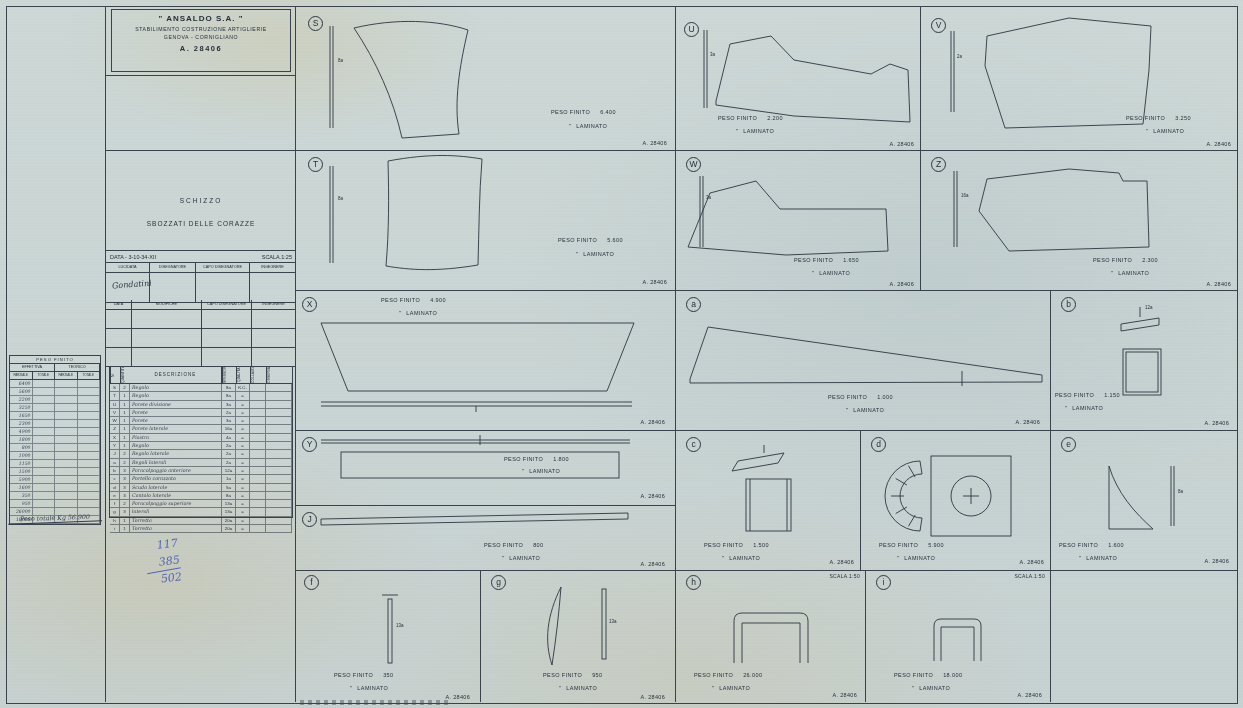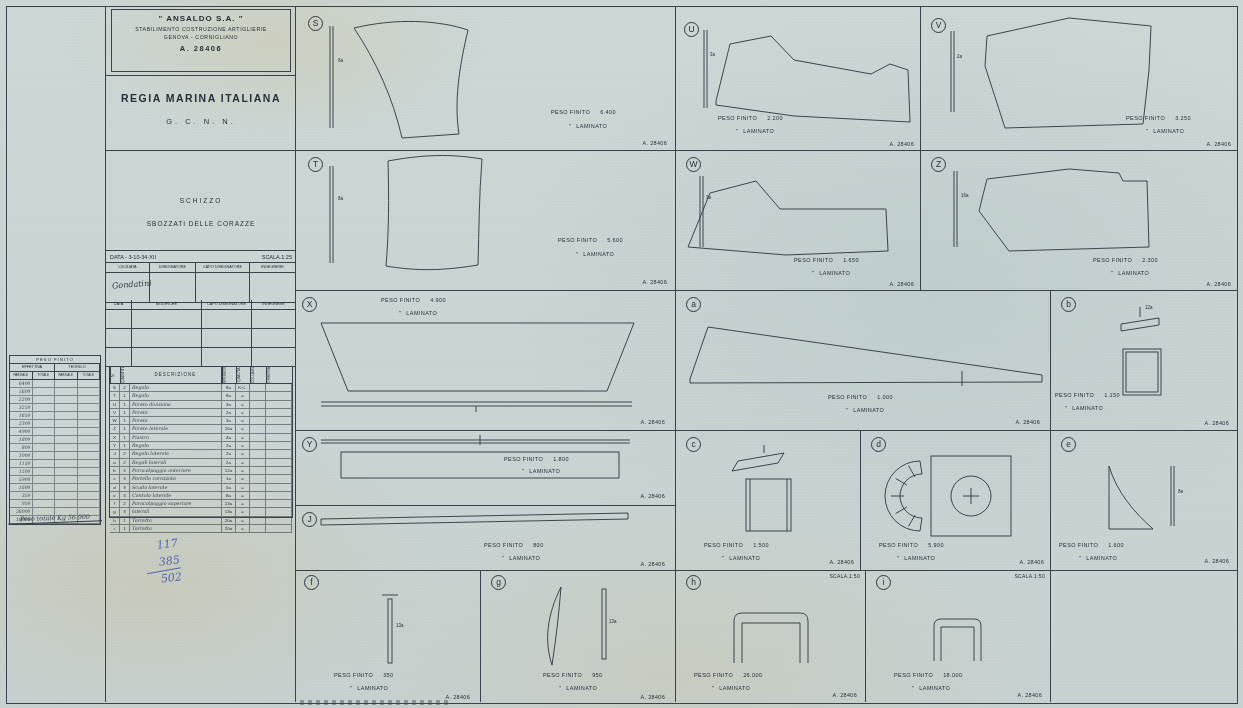--- a/index.html
+++ b/index.html
@@ -221,24 +221,20 @@
 
   <div id="col-b">
     <div class="hdr-box">
       <div class="hdr-inner">
         <div class="co1">" ANSALDO S.A. "</div>
         <div class="co2">STABILIMENTO COSTRUZIONE ARTIGLIERIE</div>
         <div class="co2">GENOVA - CORNIGLIANO</div>
         <div class="co3">A. 28406</div>
       </div>
     </div>
-    <div class="regia">
-      <div class="rt">REGIA MARINA ITALIANA</div>
-      <div class="rs">G. C. N. N.</div>
-    </div>
     <div class="schizzo">
       <div class="sk">SCHIZZO</div>
       <div class="sn">SBOZZATI DELLE CORAZZE</div>
     </div>
     <div class="meta">
       <span>DATA - 3-10-34-XII</span>
       <span>SCALA.1:25</span>
     </div>
     <div class="sig">
       <div class="sig-h">

